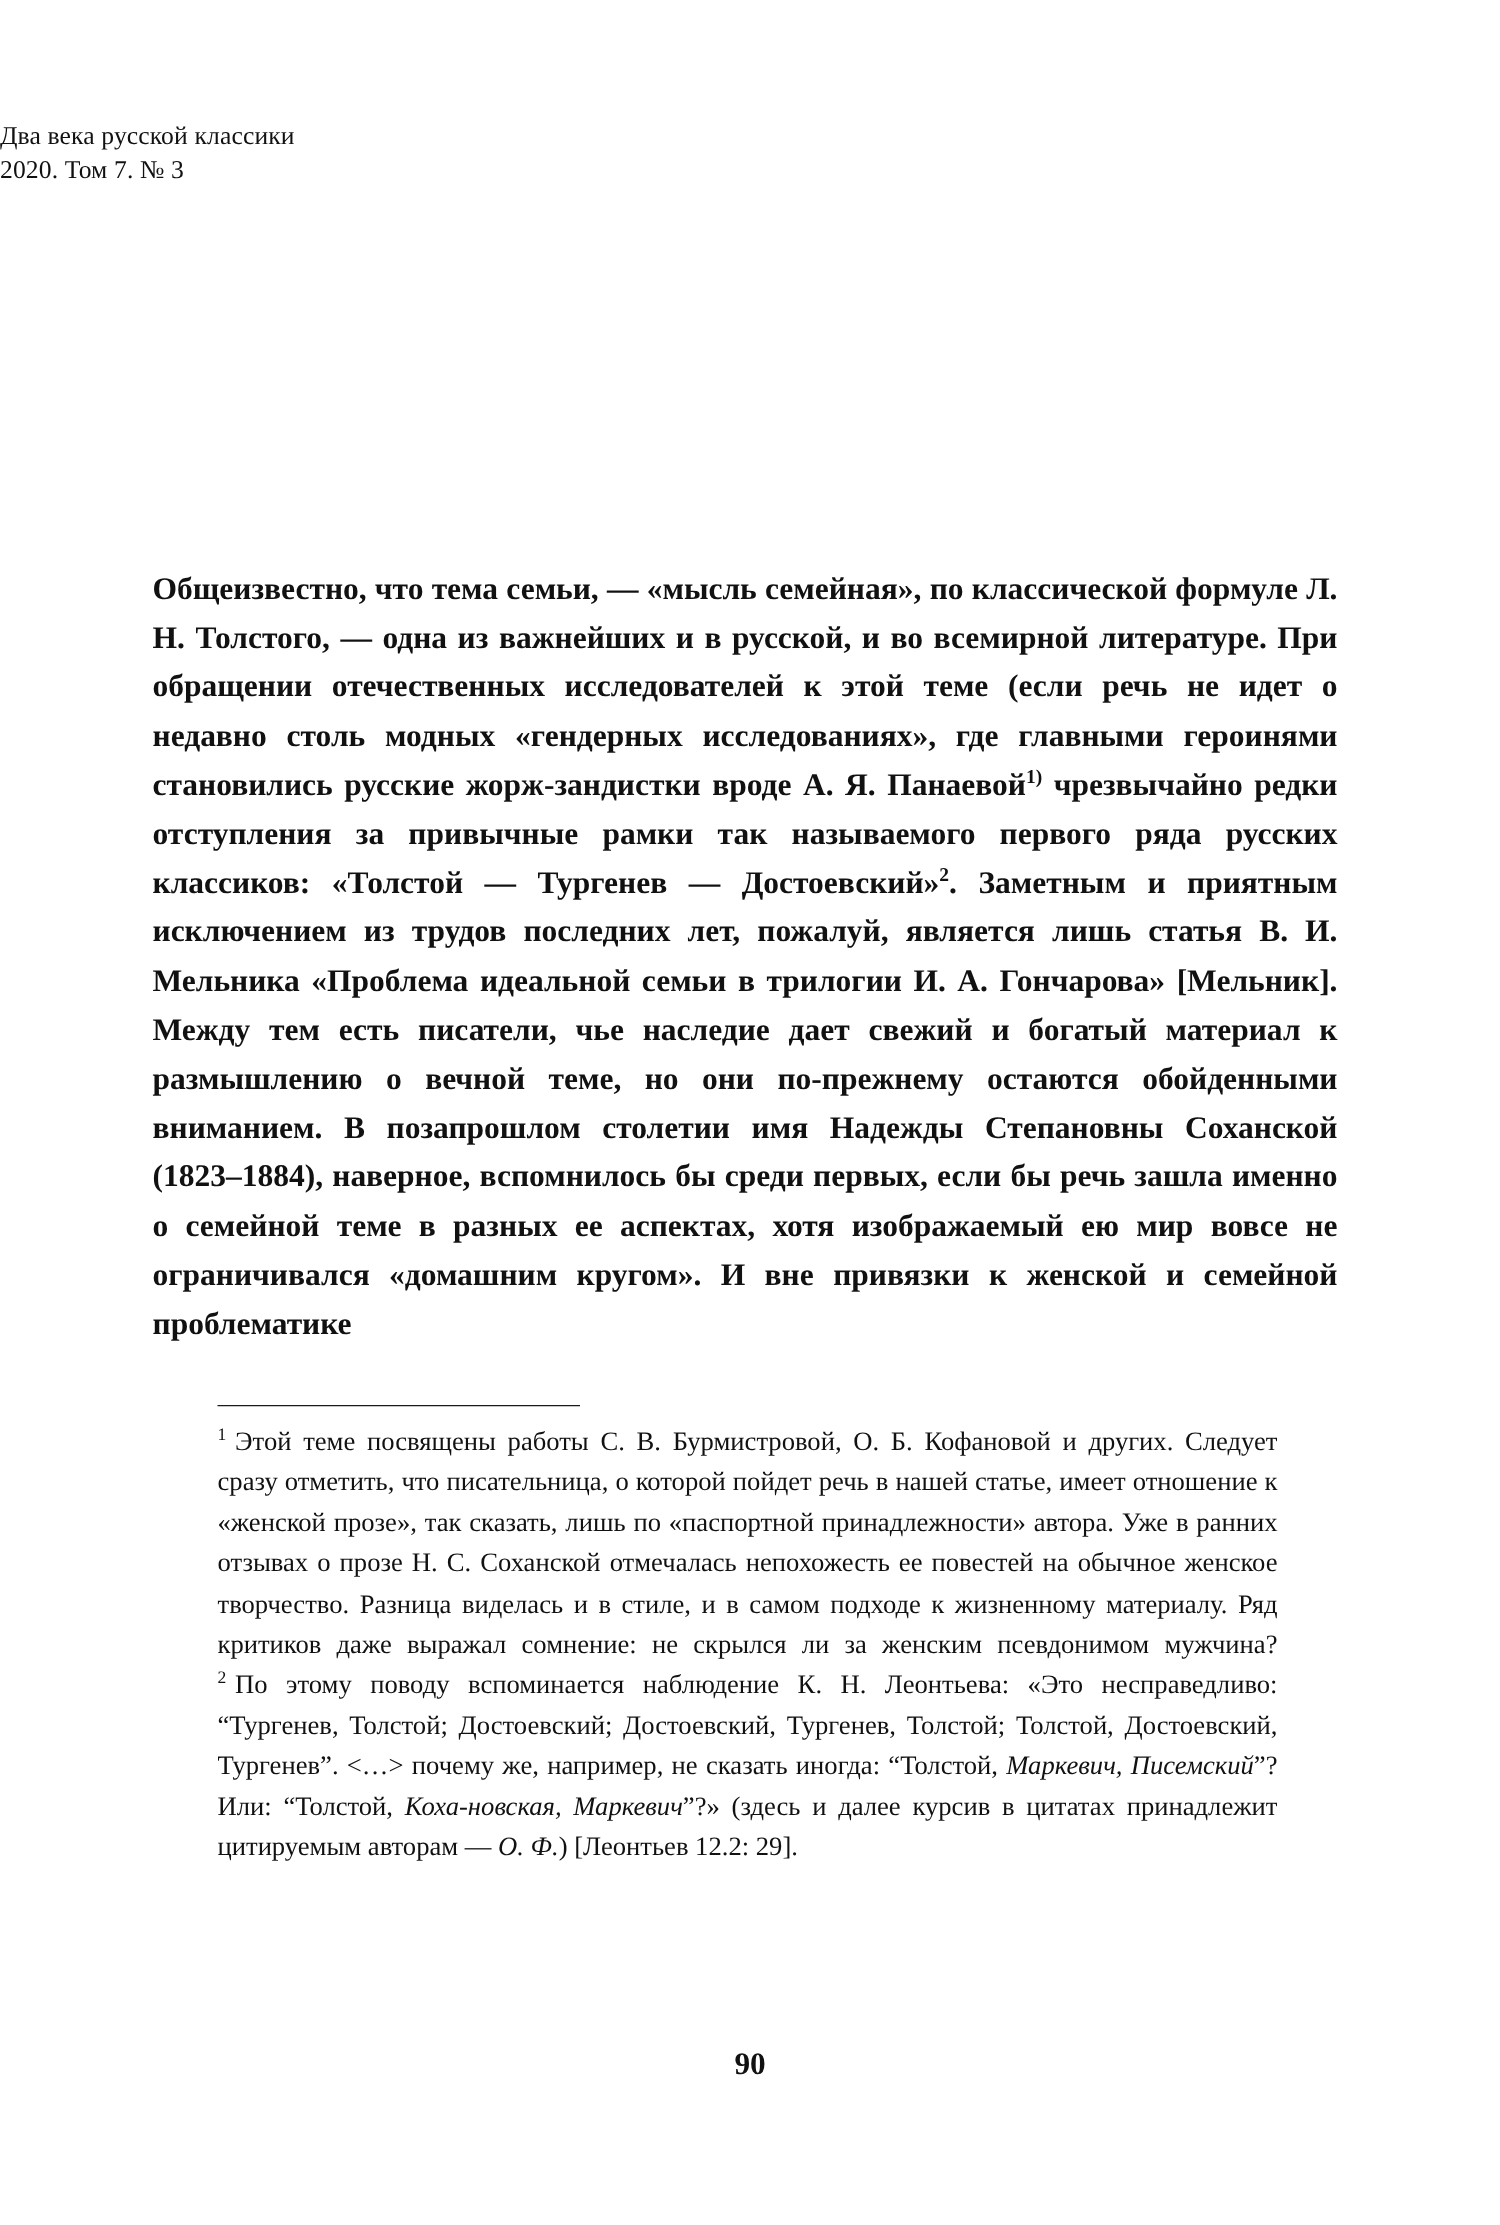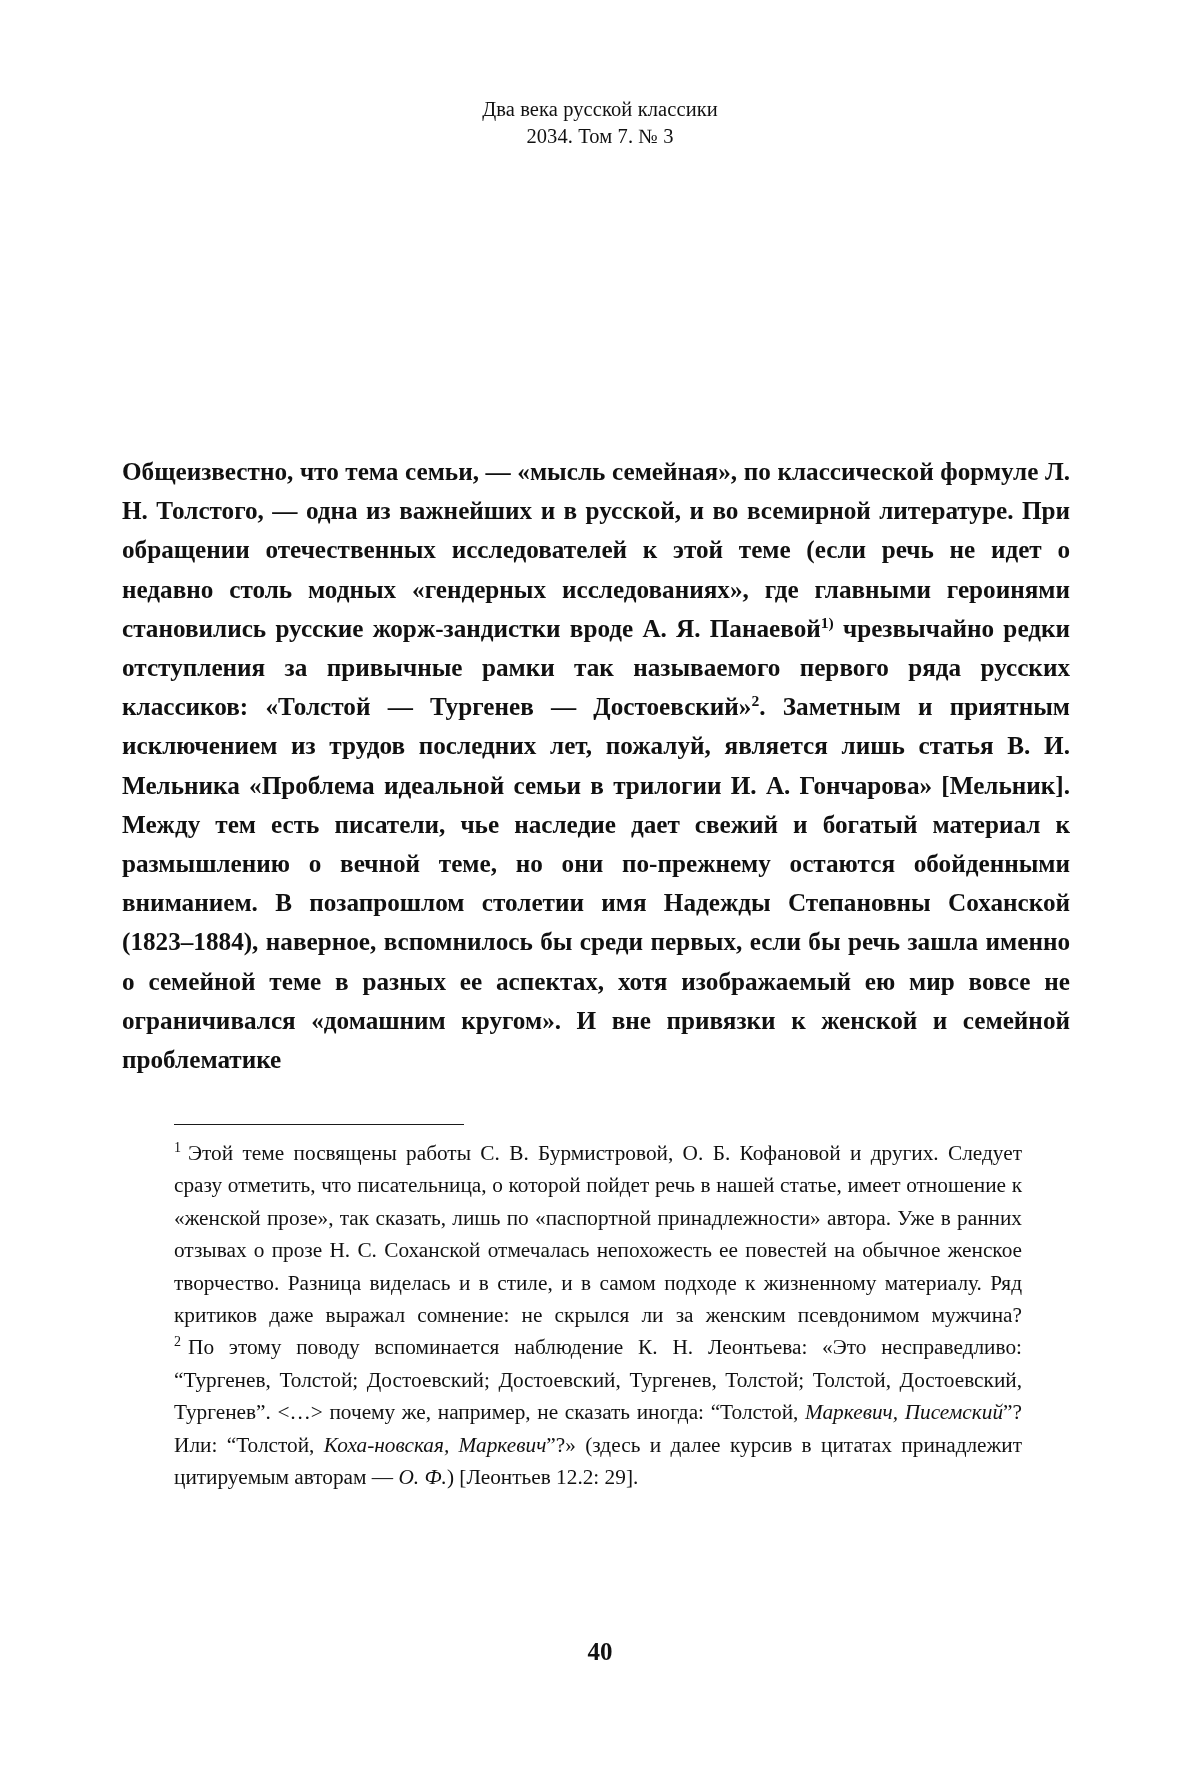--- a/index.html
+++ b/index.html
@@ -22,21 +22,21 @@
     height: 1780px;
     box-sizing: border-box;
   }
 
   
   .running-head {
     position: absolute;
     left: 0;
     right: 0;
     top: 96px;
-    text-align: center;
+    text-align: left;
     line-height: 1.30;
   }
   .running-head .line1 {
     font-size: 20.5px;
     letter-spacing: 0.1px;
   }
   .running-head .line2 {
     font-size: 20.5px;
     letter-spacing: 0.1px;
   }
@@ -106,30 +106,30 @@
     font-weight: bold;
   }
 </style>
 </head>
 <body>
 
 <div class="page">
 
   <div class="running-head">
     <div class="line1">Два века русской классики</div>
-    <div class="line2">2034. Том 7. № 3</div>
+    <div class="line2">2020. Том 7. № 3</div>
   </div>
 
   <div class="body-block">
     <p><span>Общеизвестно, что тема семьи, — «мысль семейная», по классической формуле Л. Н. Толстого, — одна из важнейших и в русской, и во всемирной литературе. При обращении отечественных исследователей к этой теме (если речь не идет о недавно столь модных «гендерных исследованиях», где главными героинями становились русские жорж-зандистки вроде А. Я. Панаевой</span><sup class="fn">1)</sup><span> чрезвычайно редки отступления за привычные рамки так называемого первого ряда русских классиков: «Толстой — Тургенев — Достоевский»</span><sup class="fn">2</sup><span>. Заметным и приятным исключением из трудов последних лет, пожалуй, является лишь статья В. И. Мельника «Проблема идеальной семьи в трилогии И. А. Гончарова» [Мельник]. Между тем есть писатели, чье наследие дает свежий и богатый материал к размышлению о вечной теме, но они по-прежнему остаются обойденными вниманием. В позапрошлом столетии имя Надежды Степановны Соханской (1823–1884), наверное, вспомнилось бы среди первых, если бы речь зашла именно о семейной теме в разных ее аспектах, хотя изображаемый ею мир вовсе не ограничивался «домашним кругом». И вне привязки к женской и семейной проблематике</span></p>
   </div>
 
   <div class="footnotes">
     <div class="fn-rule"></div>
 
     <p class="fn-1"><span class="marker">1</span><span>Этой теме посвящены работы С. В. Бурмистровой, О. Б. Кофановой и других. Следует сразу отметить, что писательница, о которой пойдет речь в нашей статье, имеет отношение к «женской прозе», так сказать, лишь по «паспортной принадлежности» автора. Уже в ранних отзывах о прозе Н. С. Соханской отмечалась непохожесть ее повестей на обычное женское творчество. Разница виделась и в стиле, и в самом подходе к жизненному материалу. Ряд критиков даже выражал сомнение: не скрылся ли за женским псевдонимом мужчина?</span></p>
 
     <p class="fn-2"><span class="marker">2</span><span>По этому поводу вспоминается наблюдение К. Н. Леонтьева: «Это несправедливо: “Тургенев, Толстой; Достоевский; Достоевский, Тургенев, Толстой; Толстой, Достоевский, Тургенев”. &lt;…&gt; почему же, например, не сказать иногда: “Толстой, </span><em>Маркевич, Писемский</em><span>”? Или: “Толстой, </span><em>Коха-новская, Маркевич</em><span>”?» (здесь и далее курсив в цитатах принадлежит цитируемым авторам — </span><em>О. Ф.</em><span>) [Леонтьев 12.2: 29].</span></p>
   </div>
 
-  <div class="folio">40</div>
+  <div class="folio">90</div>
 
 </div>
 
 </body></html>

